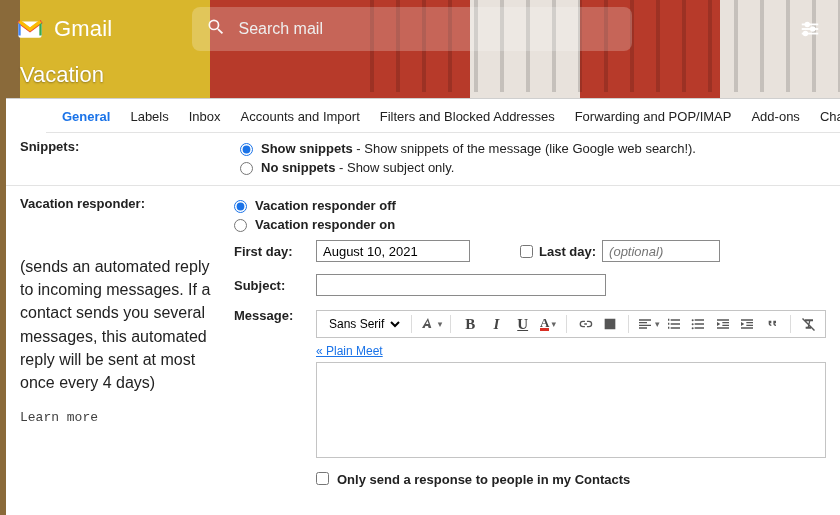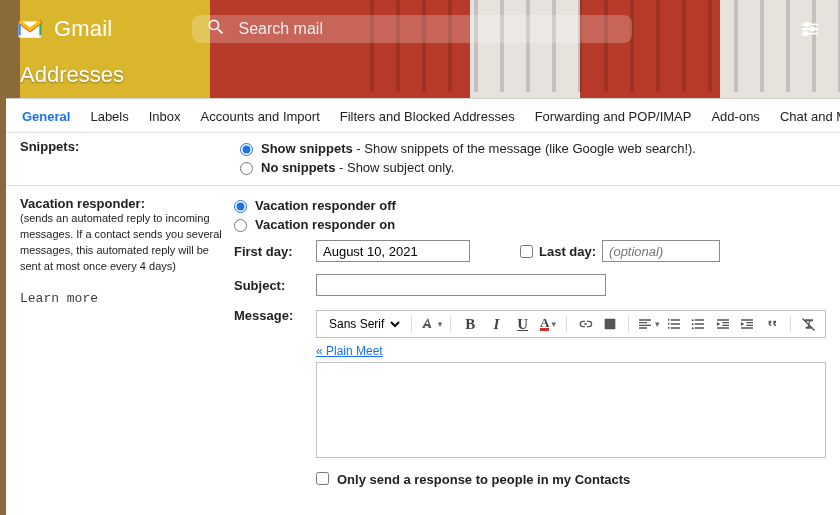--- a/index.html
+++ b/index.html
@@ -11,46 +11,46 @@
   }
   
   .rail { position:absolute; left:370px; top:0; width:470px; height:92px;
     background: repeating-linear-gradient(90deg, rgba(0,0,0,.6) 0 4px, rgba(0,0,0,0) 4px 26px);
     opacity:.25;
   }
 
   .topbar { position: relative; height: 58px; display:flex; align-items:center; padding:0 16px; }
   .logo { display:flex; align-items:center; gap:10px; color:#fff; font-size:22px; letter-spacing:.2px; }
   .logo-mark { width:28px; height:22px; display:inline-block; }
-  .search { margin-left:80px; flex:0 0 440px; height:28px; background:rgba(255,255,255,.22); border-radius:8px; display:flex; align-items:center; padding:0 14px; gap:12px; }
+  .search { margin-left:80px; flex:0 0 440px; height:44px; background:rgba(255,255,255,.22); border-radius:8px; display:flex; align-items:center; padding:0 14px; gap:12px; }
   .search svg { width:20px; height:20px; fill:#fff; opacity:.95; }
   .search input { flex:1; background:transparent; border:0; outline:0; color:#fff; font-size:16px; }
   .search input::placeholder { color:#eee; }
   .tune { margin-left:auto; width:28px; height:28px; display:flex; align-items:center; justify-content:center; }
   .tune svg { width:22px; height:22px; stroke:#fff; fill:none; }
 
   .page-title { color:#fff; font-size:22px; padding:4px 20px 12px; text-shadow:0 1px 2px rgba(0,0,0,.35); }
 
   .panel { position:absolute; left:6px; right:0; top:98px; bottom:0; background:#fff; border-top:1px solid #cfcfcf; }
-  .tabs { display:flex; gap:20px; padding:10px 16px 8px; border-bottom:1px solid #e3e3e3; font-size:13px; color:#222; white-space:nowrap; }
+  .tabs { display:flex; gap:20px; padding:10px 16px 8px; border-bottom:1px solid #e3e3e3; font-size:13px; color:#222; white-space:nowrap;margin-left:40px; }
   .tabs span { cursor:pointer; }
   .tabs .active { color:#1a73e8; font-weight:600; }
 
   .content { padding:4px 0 0; font-size:13px; color:#222; }
   .section { display:flex; padding:0 14px 10px; }
   .left { width:220px; padding-right:10px; }
   .right { flex:1; }
   .section.snippets { padding-top:2px; padding-bottom:8px; border-bottom:1px solid #e3e3e3; }
   .section.snippets .left { font-weight:700; }
   .radio-row { display:flex; align-items:flex-start; gap:8px; padding:2px 0; }
   .radio-row input[type=radio] { margin-top:2px; accent-color:#1a73e8; }
   .bold { font-weight:700; }
 
   .section.vacation { padding-top:10px; }
-  .vac-desc { color:#222; font-size:11px; line-height:1.45; }
+  .vac-desc { color:#222; font-size:16px; line-height:1.45;margin-top:44px; }
   .learn { color:#404040; text-decoration:none; display:inline-block; margin-top:16px;font-family:Liberation Mono, monospace; }
 
   .form-row { display:flex; align-items:center; gap:10px; padding:6px 0; }
   .form-row label { display:inline-block; width:72px; font-weight:700; font-size:13px; }
   .txt { border:1px solid #8a8a8a; height:22px; padding:0 6px; font-size:13px; background:#fff; }
   .date { width:154px; }
   .lastday { display:flex; align-items:center; gap:6px; margin-left:40px; }
   .lastday input[type=text] { width:118px; color:#888;font-style:italic; }
   .subject { width:290px; }
 
@@ -100,21 +100,21 @@
         <line x1="3" y1="7" x2="21" y2="7"></line>
         <line x1="3" y1="12" x2="21" y2="12"></line>
         <line x1="3" y1="17" x2="21" y2="17"></line>
         <circle cx="9" cy="7" r="2" fill="#fff"></circle>
         <circle cx="15" cy="12" r="2" fill="#fff"></circle>
         <circle cx="7" cy="17" r="2" fill="#fff"></circle>
       </svg>
   </div>
 </div>
 
-<div class="page-title">Addresses</div>
+<div class="page-title">Vacation</div>
 
 <div class="panel">
   <div class="tabs">
     <span class="active">General</span>
     <span>Labels</span>
     <span>Inbox</span>
     <span>Accounts and Import</span>
     <span>Filters and Blocked Addresses</span>
     <span>Forwarding and POP/IMAP</span>
     <span>Add-ons</span>

